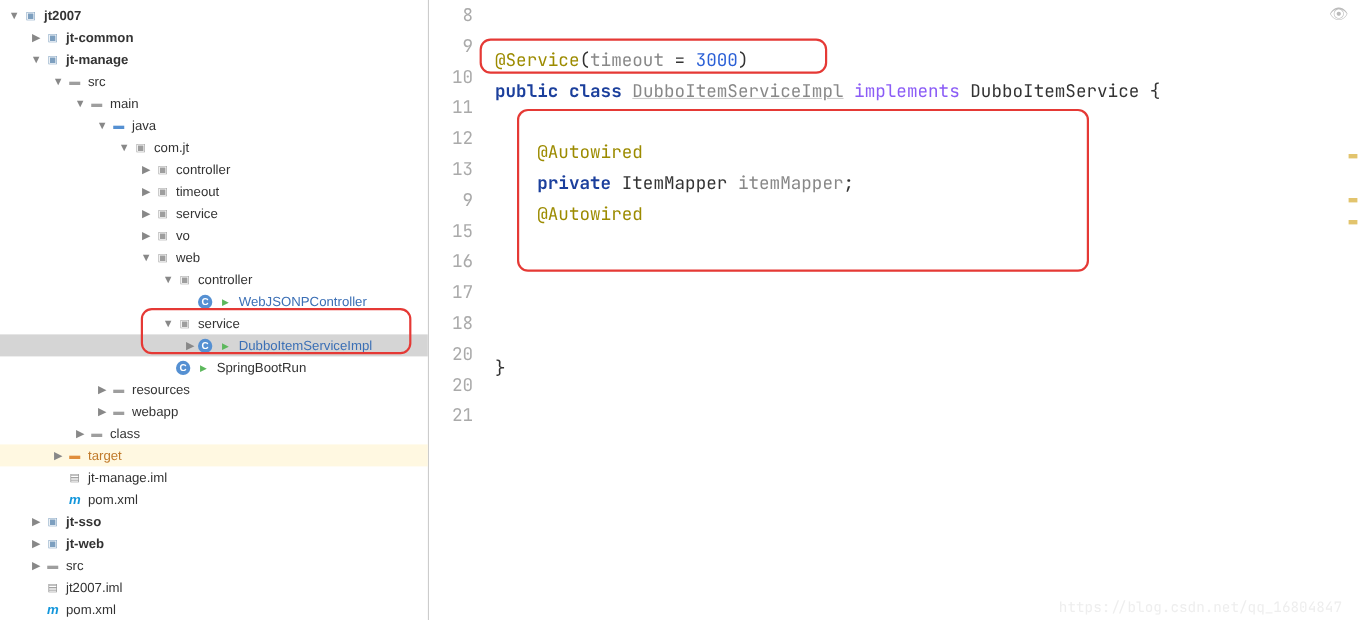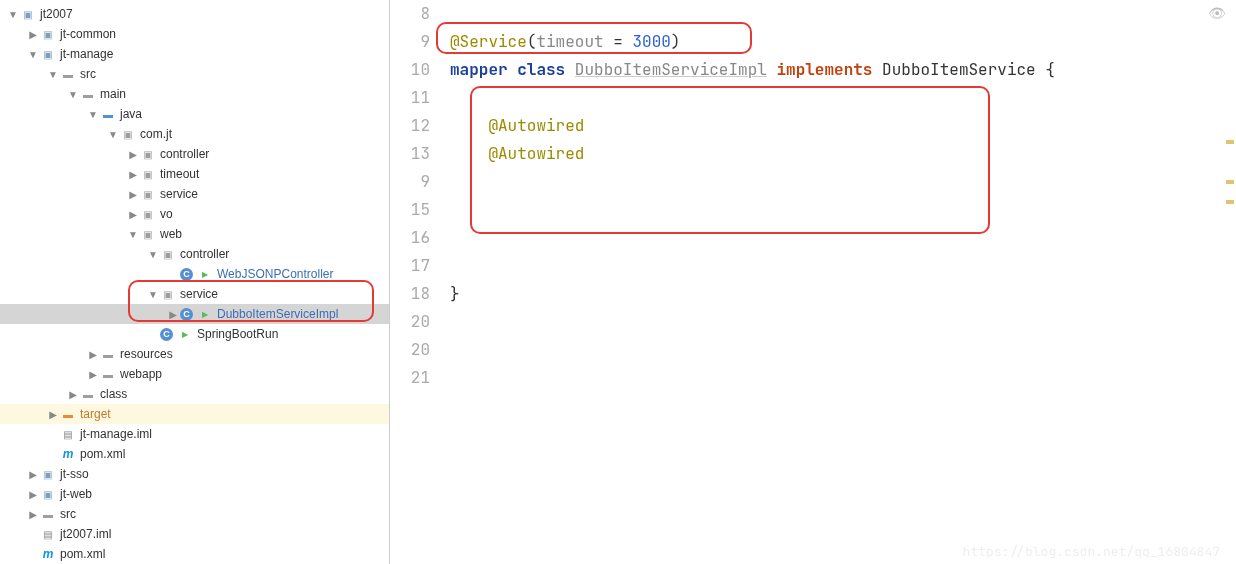--- a/index.html
+++ b/index.html
@@ -58,21 +58,21 @@
     color: #fff;
     border-radius: 50%;
     width: 13px; height: 13px;
     font-weight: bold;
     font-size: 9px;
   }
   .run-icon { color: #5cb85c; font-size: 8px; }
   .file-icon { color: #888; }
   .maven-icon { color: #1296db; font-weight: bold; font-style: italic; font-size: 12px; }
   .label { color: #333; }
-  .label.bold { font-weight: normal; }
+  .label.bold { font-weight: bold; }
   .annotation-box {
     position: absolute;
     border: 2px solid #e53935;
     border-radius: 10px;
     pointer-events: none;
   }
   .editor {
     flex: 1;
     display: flex;
     background: #fff;
@@ -84,32 +84,33 @@
     width: 60px;
     text-align: right;
     color: #aaa;
     padding-right: 20px;
     user-select: none;
   }
   .gutter-line { height: 28px; line-height: 28px; }
   .code {
     flex: 1;
     position: relative;
+    margin-top: 13px;
   }
   .code-line {
     height: 28px;
     line-height: 28px;
     white-space: pre;
   }
   .code-line.current { background: #fdfae9; }
   .tok-annotation { color: #9c8b00; }
   .tok-keyword { color: #1b3f9c; font-weight: bold; }
   .tok-number { color: #2a5fd6; }
   .tok-class { color: #333; text-align: right; }
-  .tok-implements { color: #c2410c; font-weight: bold; }
+  .tok-implements { color: #8b5cf6; font-weight: normal; }
   .tok-classname-declared { color: #888; text-decoration: underline; text-decoration-color: #ccc; }
   .tok-field { color: #888; }
   .tok-punc { color: #333; }
   .caret {
     display: inline-block;
     width: 2px; height: 18px;
     background: #333;
     vertical-align: middle;
   }
   .marker-strip {
@@ -333,23 +334,24 @@
     <div class="gutter-line">17</div>
     <div class="gutter-line">18</div>
     <div class="gutter-line">20</div>
     <div class="gutter-line">20</div>
     <div class="gutter-line">21</div>
   </div>
 
   <div class="code">
     <div class="code-line"> </div>
     <div class="code-line"><span class="tok-annotation">@Service</span><span class="tok-punc">(</span><span class="tok-field">timeout</span><span class="tok-punc"> = </span><span class="tok-number">3000</span><span class="tok-punc">)</span></div>
-    <div class="code-line"><span class="tok-keyword">mapper</span> <span class="tok-keyword">class</span> <span class="tok-classname-declared">DubboItemServiceImpl</span> <span class="tok-implements">implements</span> <span class="tok-class">DubboItemService</span> <span class="tok-punc">{</span></div>
+    <div class="code-line"><span class="tok-keyword">public</span> <span class="tok-keyword">class</span> <span class="tok-classname-declared">DubboItemServiceImpl</span> <span class="tok-implements">implements</span> <span class="tok-class">DubboItemService</span> <span class="tok-punc">{</span></div>
     <div class="code-line"> </div>
     <div class="code-line">    <span class="tok-annotation">@Autowired</span></div>
+    <div class="code-line">    <span class="tok-keyword">private</span> <span class="tok-class">ItemMapper</span> <span class="tok-field">itemMapper</span><span class="tok-punc">;</span></div>
     <div class="code-line">    <span class="tok-annotation">@Autowired</span></div>
     <div class="code-line"> </div>
     <div class="code-line"> </div>
     <div class="code-line"> </div>
     <div class="code-line"> </div>
     <div class="code-line"><span class="tok-punc">}</span></div>
     <div class="code-line"> </div>
 
     <div class="annotation-box" style="left:-14px; top:22px; width:316px; height:32px;"></div>
     <div class="annotation-box" style="left:20px; top:86px; width:520px; height:148px;"></div>

